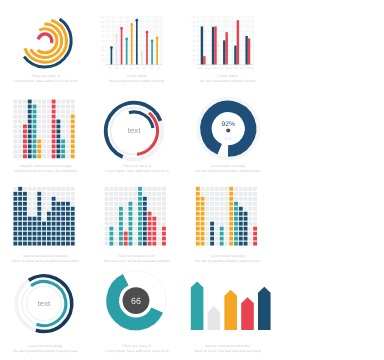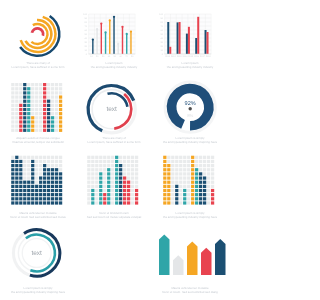--- a/index.html
+++ b/index.html
@@ -894,20 +894,34 @@
           <path d="M25.89,13.19 A18.3,18.3 0 1 1 30.39,45.20" fill="none" stroke="#2a9fa8" stroke-width="2.6" stroke-linecap="butt"></path>
           <circle cx="36.65" cy="28" r="14.4" fill="none" stroke="#f2f3f4" stroke-width="1.3"></circle>
           <text x="36.65" y="30.00" text-anchor="middle" font-size="6.5" fill="#9ba2a9" font-family="&quot;Liberation Sans&quot;,sans-serif">text</text>
         </svg>
       </div>
       <div class="cap">
         <div class="l">Lorem Ipsum is simply</div>
         <div class="l">the  and typesetting industry inspiring have</div>
       </div>
     </div>
+    <div class="cell" style="left: 76px; top: 225px;">
+      <div class="viz">
+        <svg width="76" height="62" viewBox="0 0 76 62">
+          <circle cx="37.3" cy="25.5" r="25.2" fill="none" stroke="#eceef0" stroke-width="0.6"></circle>
+          <path d="M55.02,33.39 A19.4,19.4 0 1 1 28.80,8.06" fill="none" stroke="#2a9fa8" stroke-width="10.6" stroke-linecap="butt"></path>
+          <circle cx="37.3" cy="25.5" r="11.2" fill="#4d4d4d"></circle>
+          <text x="37.3" y="28.20" text-anchor="middle" font-size="7.4" fill="#e2e4e6" font-family="&quot;Liberation Sans&quot;,sans-serif">66</text>
+        </svg>
+      </div>
+      <div class="cap">
+        <div class="l">There are many  of</div>
+        <div class="l">Lorem Ipsum, have sufficed  in some form</div>
+      </div>
+    </div>
     <div class="cell" style="left: 152px; top: 225px;">
       <div class="viz">
         <svg width="76" height="62" viewBox="0 0 76 62">
           <path d="M7,50 L7,14.52 L12.25,9.52 L17.50,14.52 L17.50,50 Z" fill="#2fa5a8"></path>
           <path d="M21,50 L21,35.20 L26.25,30.20 L31.50,35.20 L31.50,50 Z" fill="#e4e6e8"></path>
           <path d="M35,50 L35,21.56 L40.25,16.56 L45.50,21.56 L45.50,50 Z" fill="#f5a623"></path>
           <path d="M49,50 L49,27.72 L54.25,22.72 L59.50,27.72 L59.50,50 Z" fill="#e8434f"></path>
           <path d="M63,50 L63,18.92 L68.25,13.92 L73.50,18.92 L73.50,50 Z" fill="#1b4f72"></path>
         </svg>
       </div>

